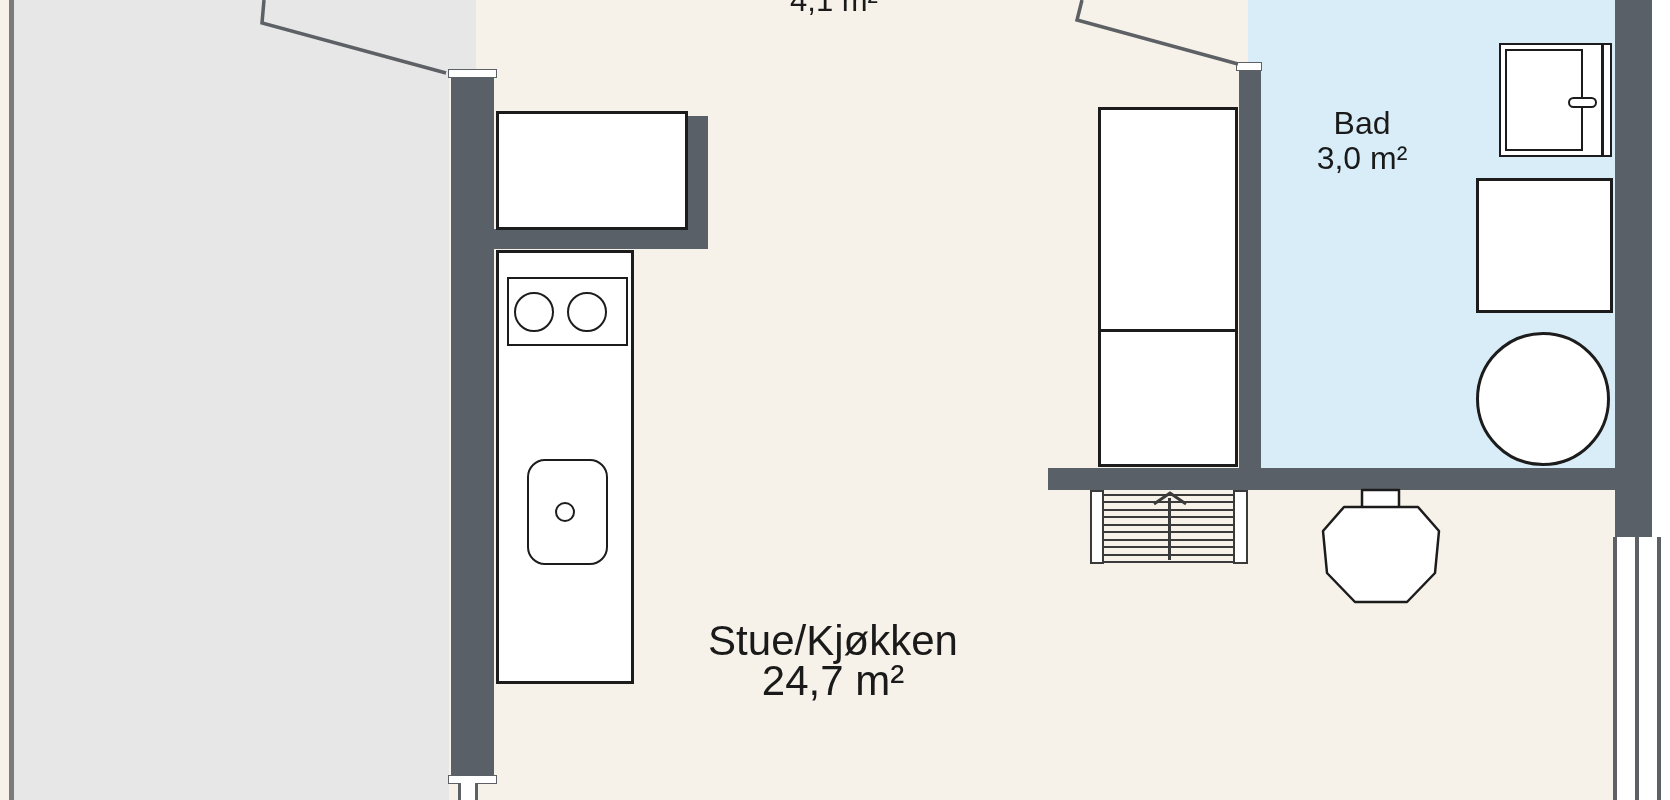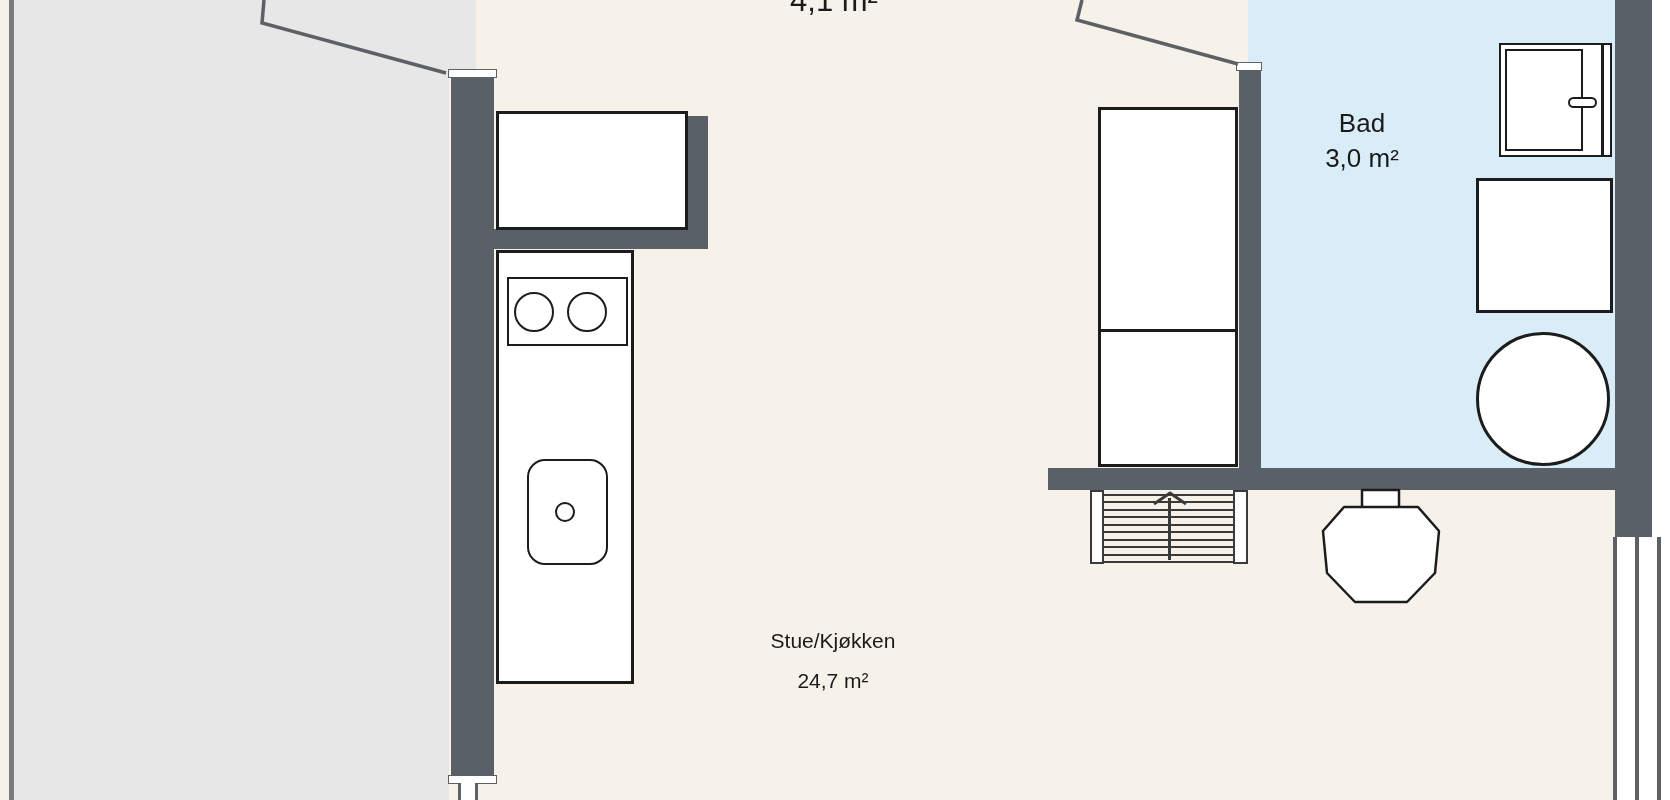--- a/index.html
+++ b/index.html
@@ -89,23 +89,23 @@
       <rect x="1362" y="490" width="37" height="18"></rect>
       <polygon points="1344,507 1418,507 1439,531 1435,573 1407,602 1355,602 1327,573 1323,531"></polygon>
     </g>
     <g stroke="#3a3a3a" stroke-width="3" fill="none">
       <polyline points="1154,504 1170,493 1186,504"></polyline>
     </g>
   </svg>
 
   <div class="abs label" style="left:834px;top:-15px;transform:translateX(-50%);font-size:31px;">4,1 m²</div>
 
-  <div class="abs label" style="left:1362px;top:106px;transform:translateX(-50%);font-size:26px;line-height:35px;">
+  <div class="abs label" style="left:1362px;top:106px;transform:translateX(-50%);font-size:32px;line-height:35px;">
     <div>Bad</div>
     <div>3,0 m²</div>
   </div>
 
-  <div class="abs label" style="left:833px;top:621px;transform:translateX(-50%);font-size:21px;line-height:40px;">
+  <div class="abs label" style="left:833px;top:621px;transform:translateX(-50%);font-size:42px;line-height:40px;">
     <div>Stue/Kjøkken</div>
     <div>24,7 m²</div>
   </div>
 
 </div>
 
 </body></html>

